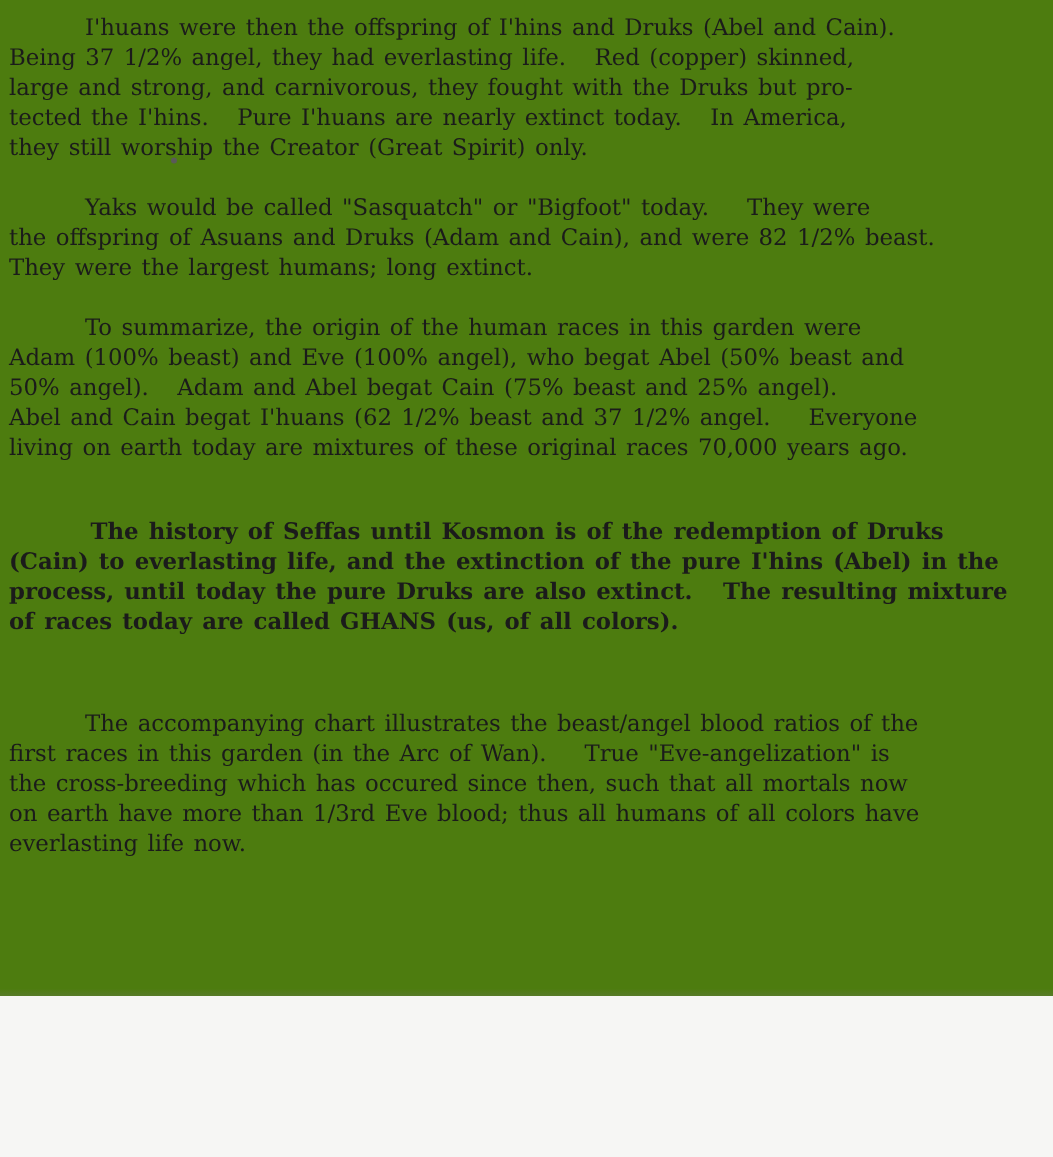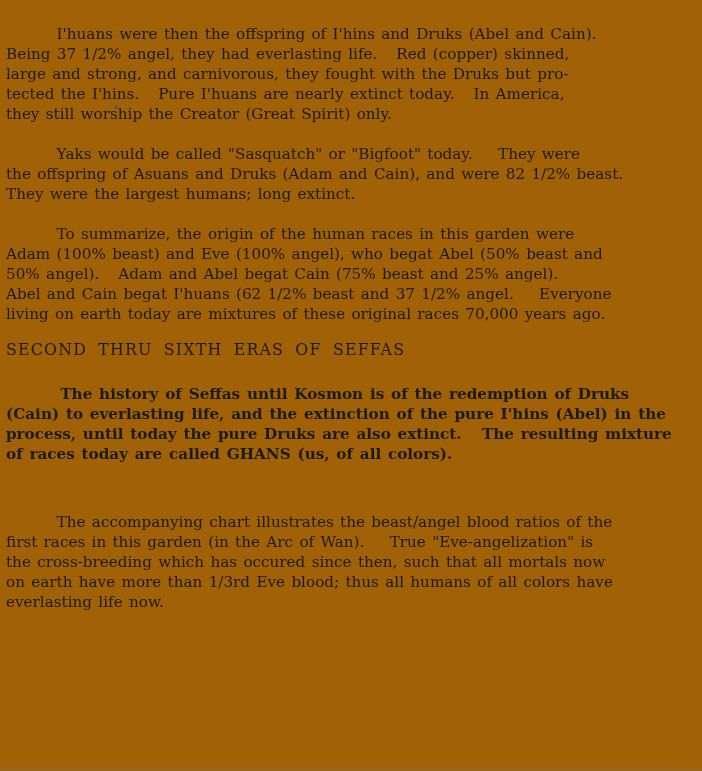--- a/index.html
+++ b/index.html
@@ -3,37 +3,37 @@
 <meta charset="utf-8">
 <style>
   html, body {
     margin: 0;
     padding: 0;
     background: #f6f6f4;
   }
   .page {
     position: relative;
     width: 702px;
-    height: 771px;
-    background: #a16207;
+    height: 664px;
+    background: #4d7c0f;
     overflow: hidden;
     box-sizing: border-box;
-    padding: 24px 4px 0 6px;
+    padding: 8px 4px 0 6px;
     font-family: "DejaVu Serif", "Liberation Serif", serif;
     font-size: 15.2px;
     line-height: 20px;
     color: #1b1b1b;
     word-spacing: 1.5px;
   }
   .para {
     margin: 0 0 20px 0;
     white-space: pre;
     font-weight: 400;
   }
-  .para-p4 { margin-bottom: 16px; }
+  .para-p4 { margin-bottom: 36px; }
   .heading {
     margin: 0 0 24px 0;
     white-space: pre;
     letter-spacing: 1.2px;
     word-spacing: 5px;
     font-size: 15.8px;
     font-weight: 400;
   }
   .para-p5 { margin-bottom: 18px; font-weight: bold; }
   .para-p6 { margin-bottom: 16px; margin-top: 48px; }
@@ -71,21 +71,20 @@
 the offspring of Asuans and Druks (Adam and Cain), and were 82 1/2% beast.
 They were the largest humans; long extinct.</p>
 
 
   <p class="para para-p4">        To summarize, the origin of the human races in this garden were
 Adam (100% beast) and Eve (100% angel), who begat Abel (50% beast and
 50% angel).   Adam and Abel begat Cain (75% beast and 25% angel).
 Abel and Cain begat I'huans (62 1/2% beast and 37 1/2% angel.    Everyone
 living on earth today are mixtures of these original races 70,000 years ago.</p>
 
-  <h2 class="heading">SECOND THRU SIXTH ERAS OF SEFFAS</h2>
 
   <p class="para para-p5">        The history of Seffas until Kosmon is of the redemption of Druks
 (Cain) to everlasting life, and the extinction of the pure I'hins (Abel) in the
 process, until today the pure Druks are also extinct.   The resulting mixture
 of races today are called GHANS (us, of all colors).</p>
 
   <p class="para para-p6">        The accompanying chart illustrates the beast/angel blood ratios of the
 first races in this garden (in the Arc of Wan).    True "Eve-angelization" is
 the cross-breeding which has occured since then, such that all mortals now
 on earth have more than 1/3rd Eve blood; thus all humans of all colors have

